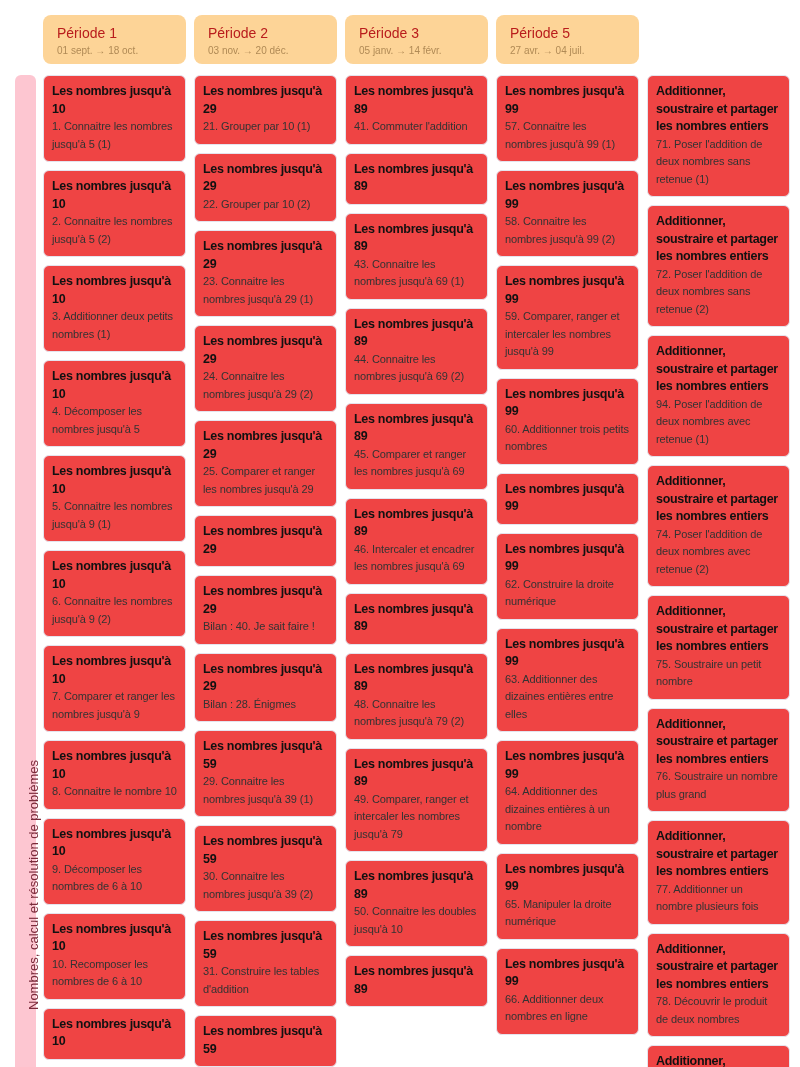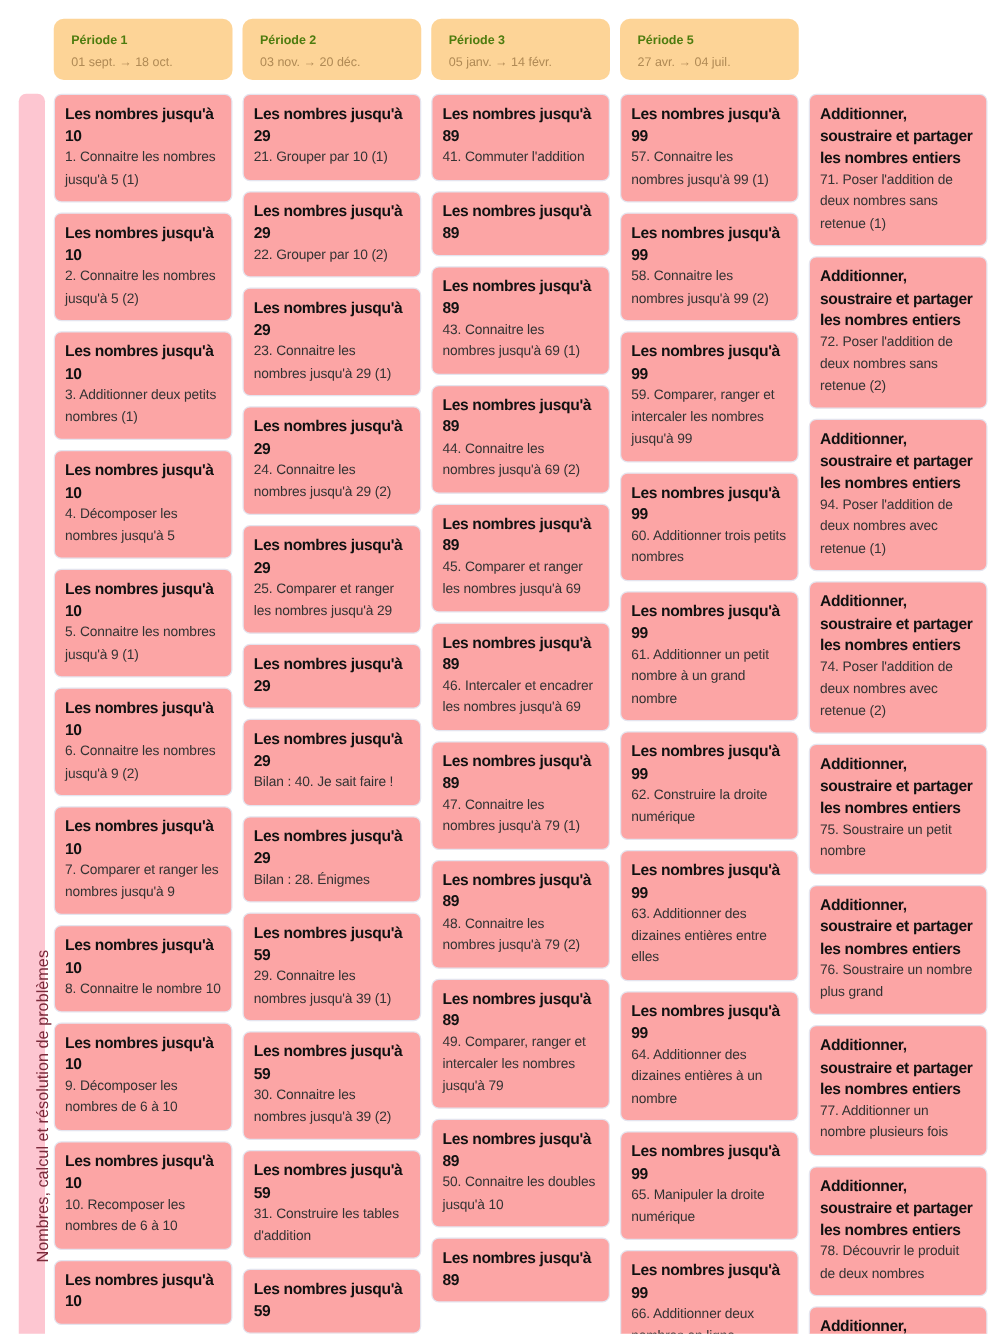--- a/index.html
+++ b/index.html
@@ -1,30 +1,30 @@
 <!DOCTYPE html>
 <html><head>
 <meta charset="utf-8">
 <style>
   html, body { margin: 0; padding: 0; background: #ffffff; }
   body { width: 800px; height: 1067px; overflow: hidden; position: relative;
          font-family: "Liberation Sans", "DejaVu Sans", sans-serif; color: #1f1f1f; }
   .header-row { position: absolute; top: 15px; left: 43px; display: flex; gap: 8px; }
   .period { width: 143px; height: 49px; background: #fdd497; border-radius: 8px;
             box-sizing: border-box; padding: 9px 14px 0 14px; }
-  .period-title { font-size: 10px; font-weight: bold; color: #4d7c0f; line-height: 18px; }
+  .period-title { font-size: 14px; font-weight: normal; color: #b91c1c; line-height: 18px; }
   .period-dates { font-size: 10px; color: #b08a55; margin-top: 3px; white-space: nowrap; }
   .domain-bar { position: absolute; left: 15px; top: 75px; width: 21px; height: 1000px;
                 background: #fdc6d1; border-radius: 6px 6px 0 0; }
   .domain-label { position: absolute; left: 26px; top: 1010px; transform-origin: 0 0;
                   transform: rotate(-90deg); white-space: nowrap; font-size: 13px;
                   color: #7a2a3a; }
   .cols { position: absolute; top: 75px; left: 43px; display: flex; gap: 8px; }
   .col { width: 143px; display: flex; flex-direction: column; gap: 8px; }
-  .card { background: #fca5a5; border: 1px solid #e4e4ee; border-radius: 6px;
+  .card { background: #ef4444; border: 1px solid #e4e4ee; border-radius: 6px;
           box-sizing: border-box; padding: 7px 7px 8px 8px; }
   .card-title { font-size: 12.5px; font-weight: bold; line-height: 17.5px; color: #111;
                 letter-spacing: -0.3px; }
   .card-sub { font-size: 11px; line-height: 17.5px; color: #333; letter-spacing: -0.1px; }
 </style>
 </head>
 <body>
 
 <div class="header-row">
   <div class="period">
@@ -161,21 +161,20 @@
       <div class="card">
         <div class="card-title">Les nombres jusqu'à 89</div>
         <div class="card-sub">45. Comparer et ranger les nombres jusqu'à 69</div>
       </div>
       <div class="card">
         <div class="card-title">Les nombres jusqu'à 89</div>
         <div class="card-sub">46. Intercaler et encadrer les nombres jusqu'à 69</div>
       </div>
       <div class="card">
         <div class="card-title">Les nombres jusqu'à 89</div>
-        <div class="card-sub">47. Connaitre les nombres jusqu'à 79 (1)</div>
       </div>
       <div class="card">
         <div class="card-title">Les nombres jusqu'à 89</div>
         <div class="card-sub">48. Connaitre les nombres jusqu'à 79 (2)</div>
       </div>
       <div class="card">
         <div class="card-title">Les nombres jusqu'à 89</div>
         <div class="card-sub">49. Comparer, ranger et intercaler les nombres jusqu'à 79</div>
       </div>
       <div class="card">
@@ -198,21 +197,20 @@
       <div class="card">
         <div class="card-title">Les nombres jusqu'à 99</div>
         <div class="card-sub">59. Comparer, ranger et intercaler les nombres jusqu'à 99</div>
       </div>
       <div class="card">
         <div class="card-title">Les nombres jusqu'à 99</div>
         <div class="card-sub">60. Additionner trois petits nombres</div>
       </div>
       <div class="card">
         <div class="card-title">Les nombres jusqu'à 99</div>
-        <div class="card-sub">61. Additionner un petit nombre à un grand nombre</div>
       </div>
       <div class="card">
         <div class="card-title">Les nombres jusqu'à 99</div>
         <div class="card-sub">62. Construire la droite numérique</div>
       </div>
       <div class="card">
         <div class="card-title">Les nombres jusqu'à 99</div>
         <div class="card-sub">63. Additionner des dizaines entières entre elles</div>
       </div>
       <div class="card">

